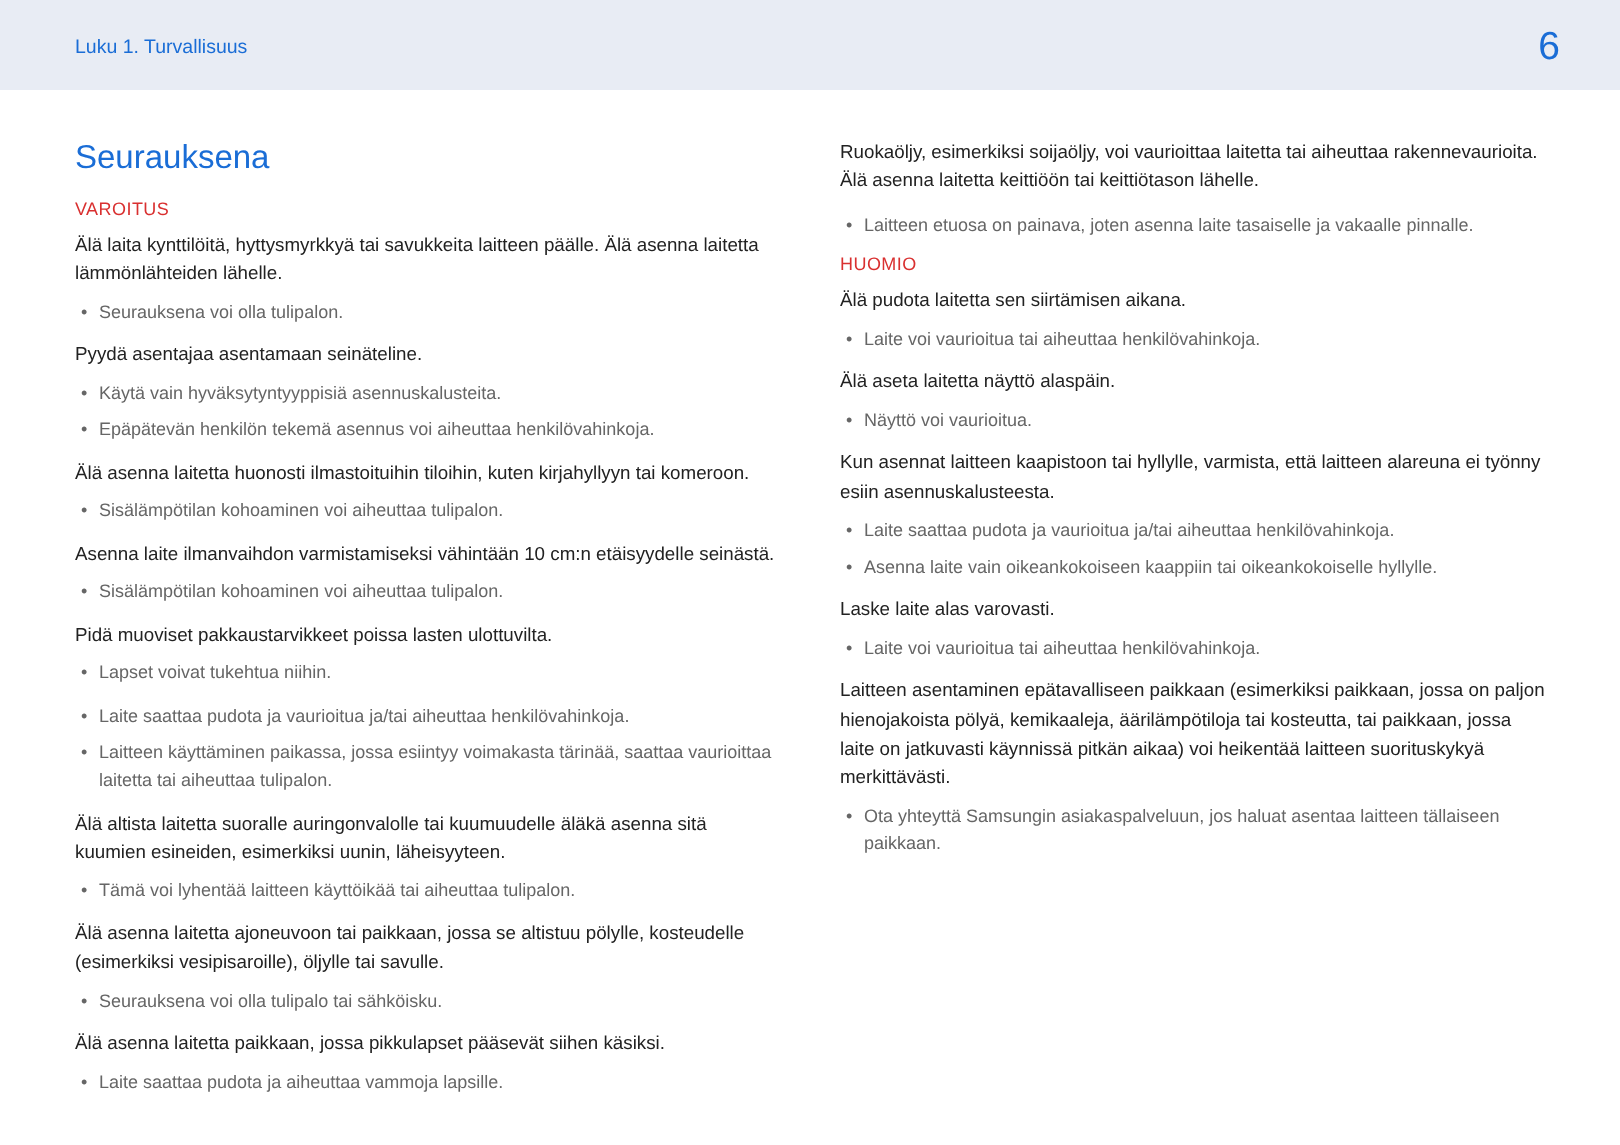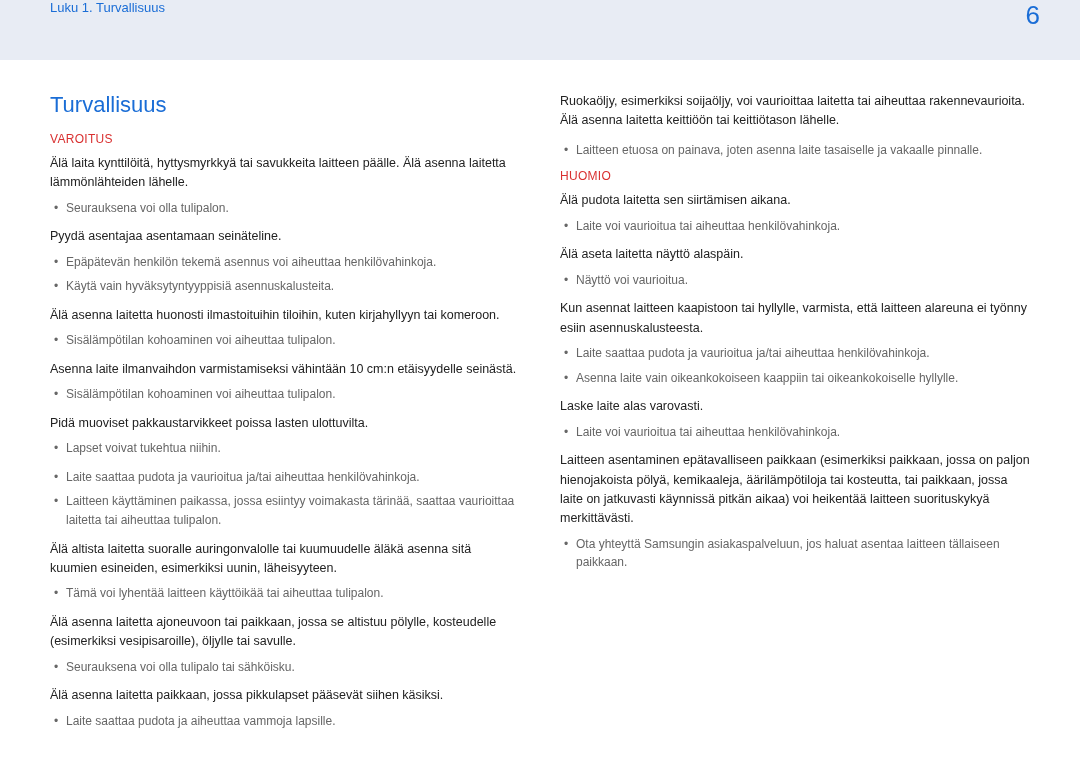--- a/index.html
+++ b/index.html
@@ -11,21 +11,21 @@
     font-family: Arial, Helvetica, sans-serif;
     background: #ffffff;
     width: 1080px;
     height: 763px;
     overflow: hidden;
   }
   .header {
     background: #e8ecf4;
     height: 60px;
     display: flex;
-    align-items: flex-start;
+    align-items: center;
     justify-content: space-between;
     padding: 0 40px 0 50px;
   }
   .chapter-title {
     color: #1a6dd6;
     font-size: 13px;
     font-weight: 500;
   }
   .page-number {
     color: #1a6dd6;
@@ -80,32 +80,32 @@
 </head>
 <body>
 
 <div class="header">
   <div class="chapter-title">Luku 1. Turvallisuus</div>
   <div class="page-number">6</div>
 </div>
 
 <div class="content">
   <div class="column">
-    <div class="section-title">Turvallisuus</div>
+    <div class="section-title">Seurauksena</div>
     <div class="warning-label">VAROITUS</div>
 
     <div class="block">
       <div class="para">Älä laita kynttilöitä, hyttysmyrkkyä tai savukkeita laitteen päälle. Älä asenna laitetta lämmönlähteiden lähelle.</div>
       <div class="bullet">Seurauksena voi olla tulipalon.</div>
     </div>
 
     <div class="block">
       <div class="para">Pyydä asentajaa asentamaan seinäteline.</div>
+      <div class="bullet">Käytä vain hyväksytyntyyppisiä asennuskalusteita.</div>
       <div class="bullet">Epäpätevän henkilön tekemä asennus voi aiheuttaa henkilövahinkoja.</div>
-      <div class="bullet">Käytä vain hyväksytyntyyppisiä asennuskalusteita.</div>
     </div>
 
     <div class="block">
       <div class="para">Älä asenna laitetta huonosti ilmastoituihin tiloihin, kuten kirjahyllyyn tai komeroon.</div>
       <div class="bullet">Sisälämpötilan kohoaminen voi aiheuttaa tulipalon.</div>
     </div>
 
     <div class="block">
       <div class="para">Asenna laite ilmanvaihdon varmistamiseksi vähintään 10 cm:n etäisyydelle seinästä.</div>
       <div class="bullet">Sisälämpötilan kohoaminen voi aiheuttaa tulipalon.</div>

